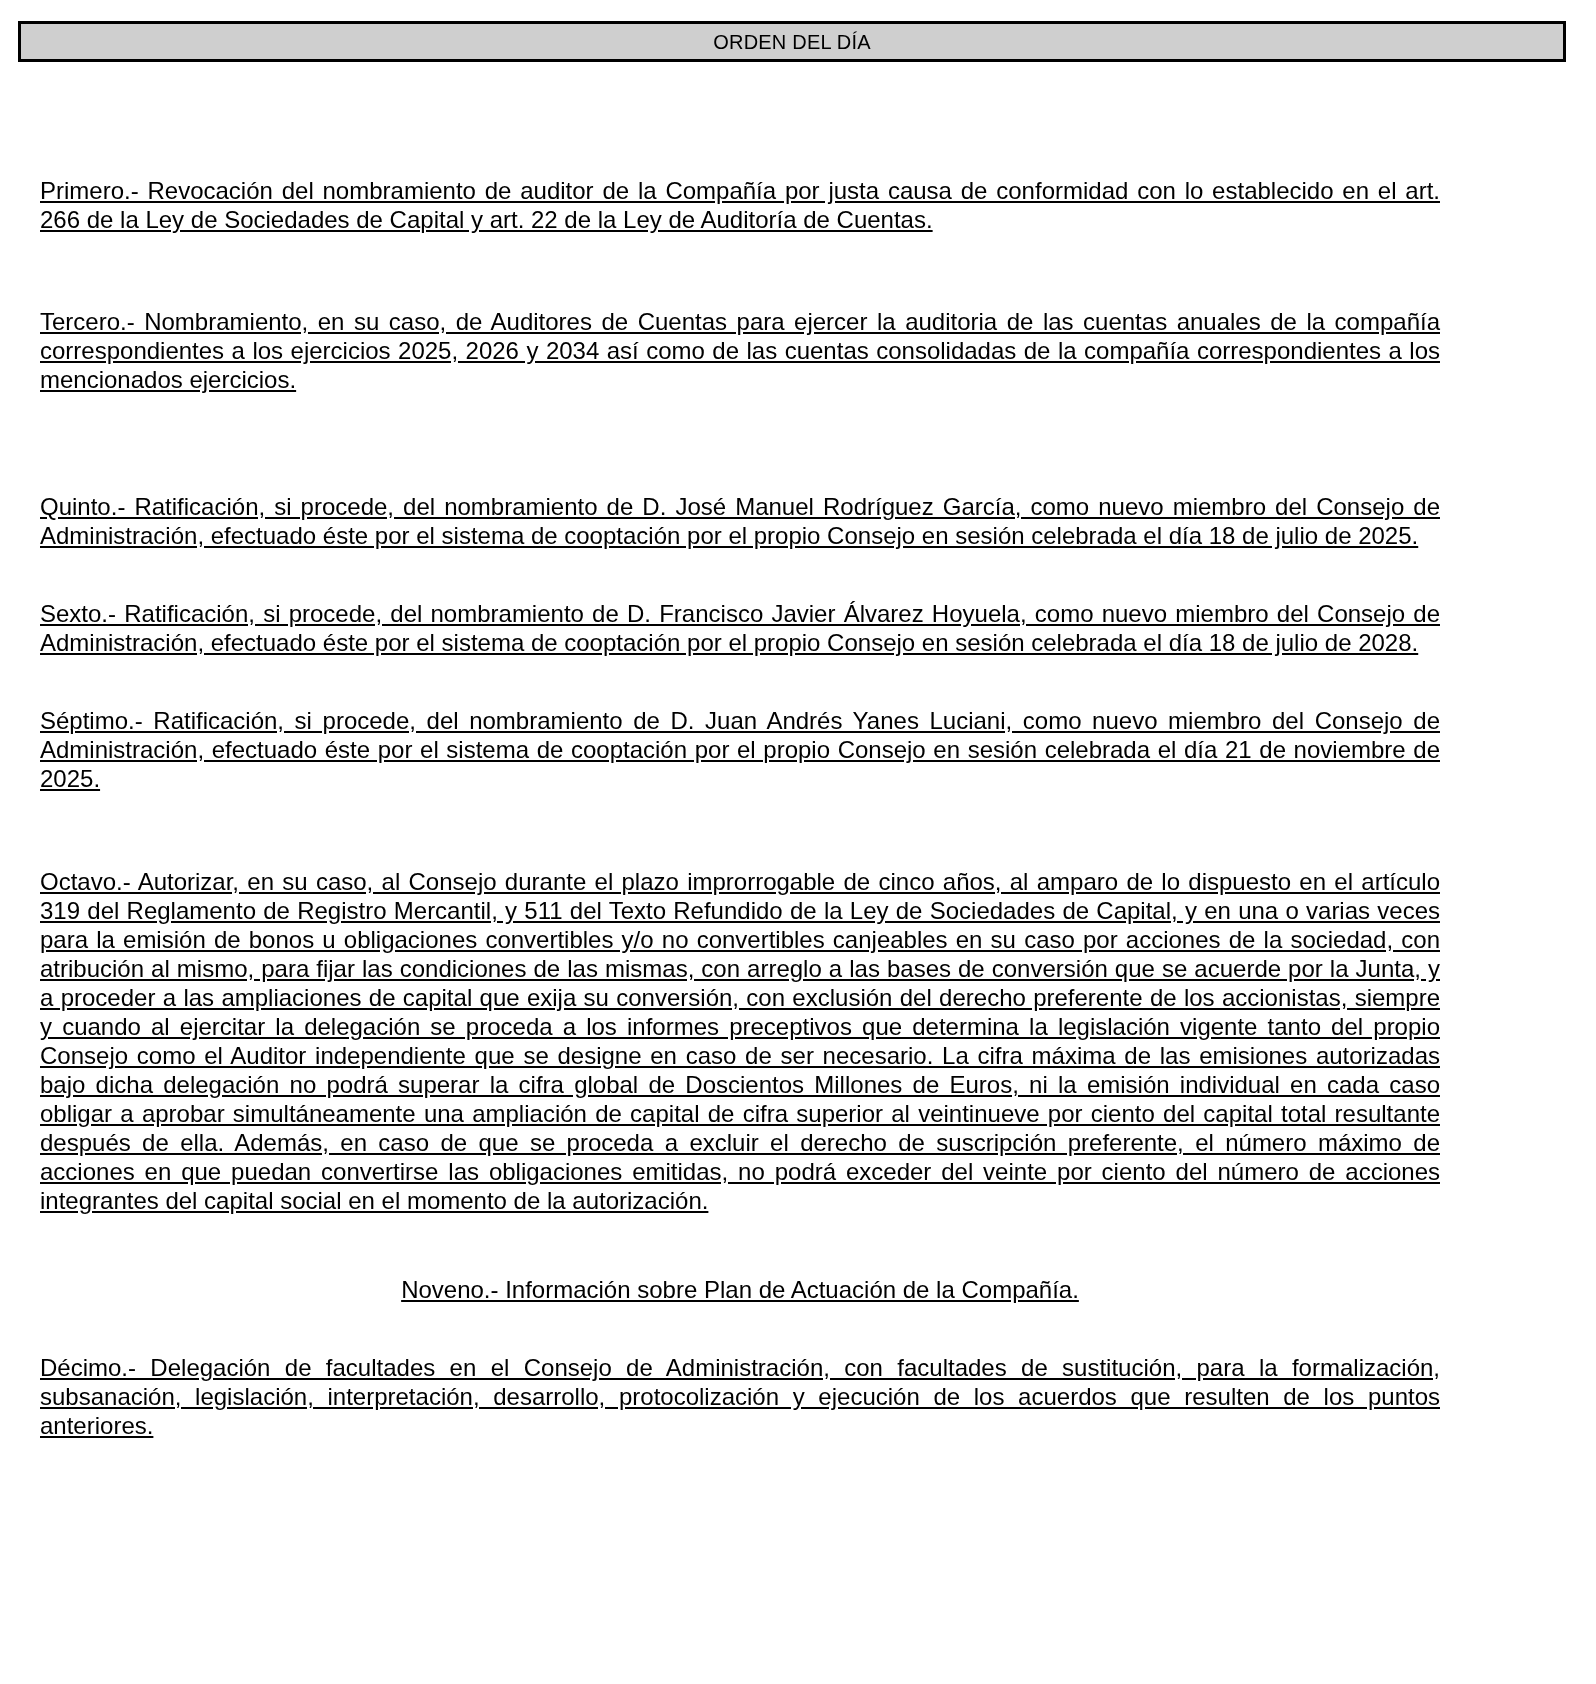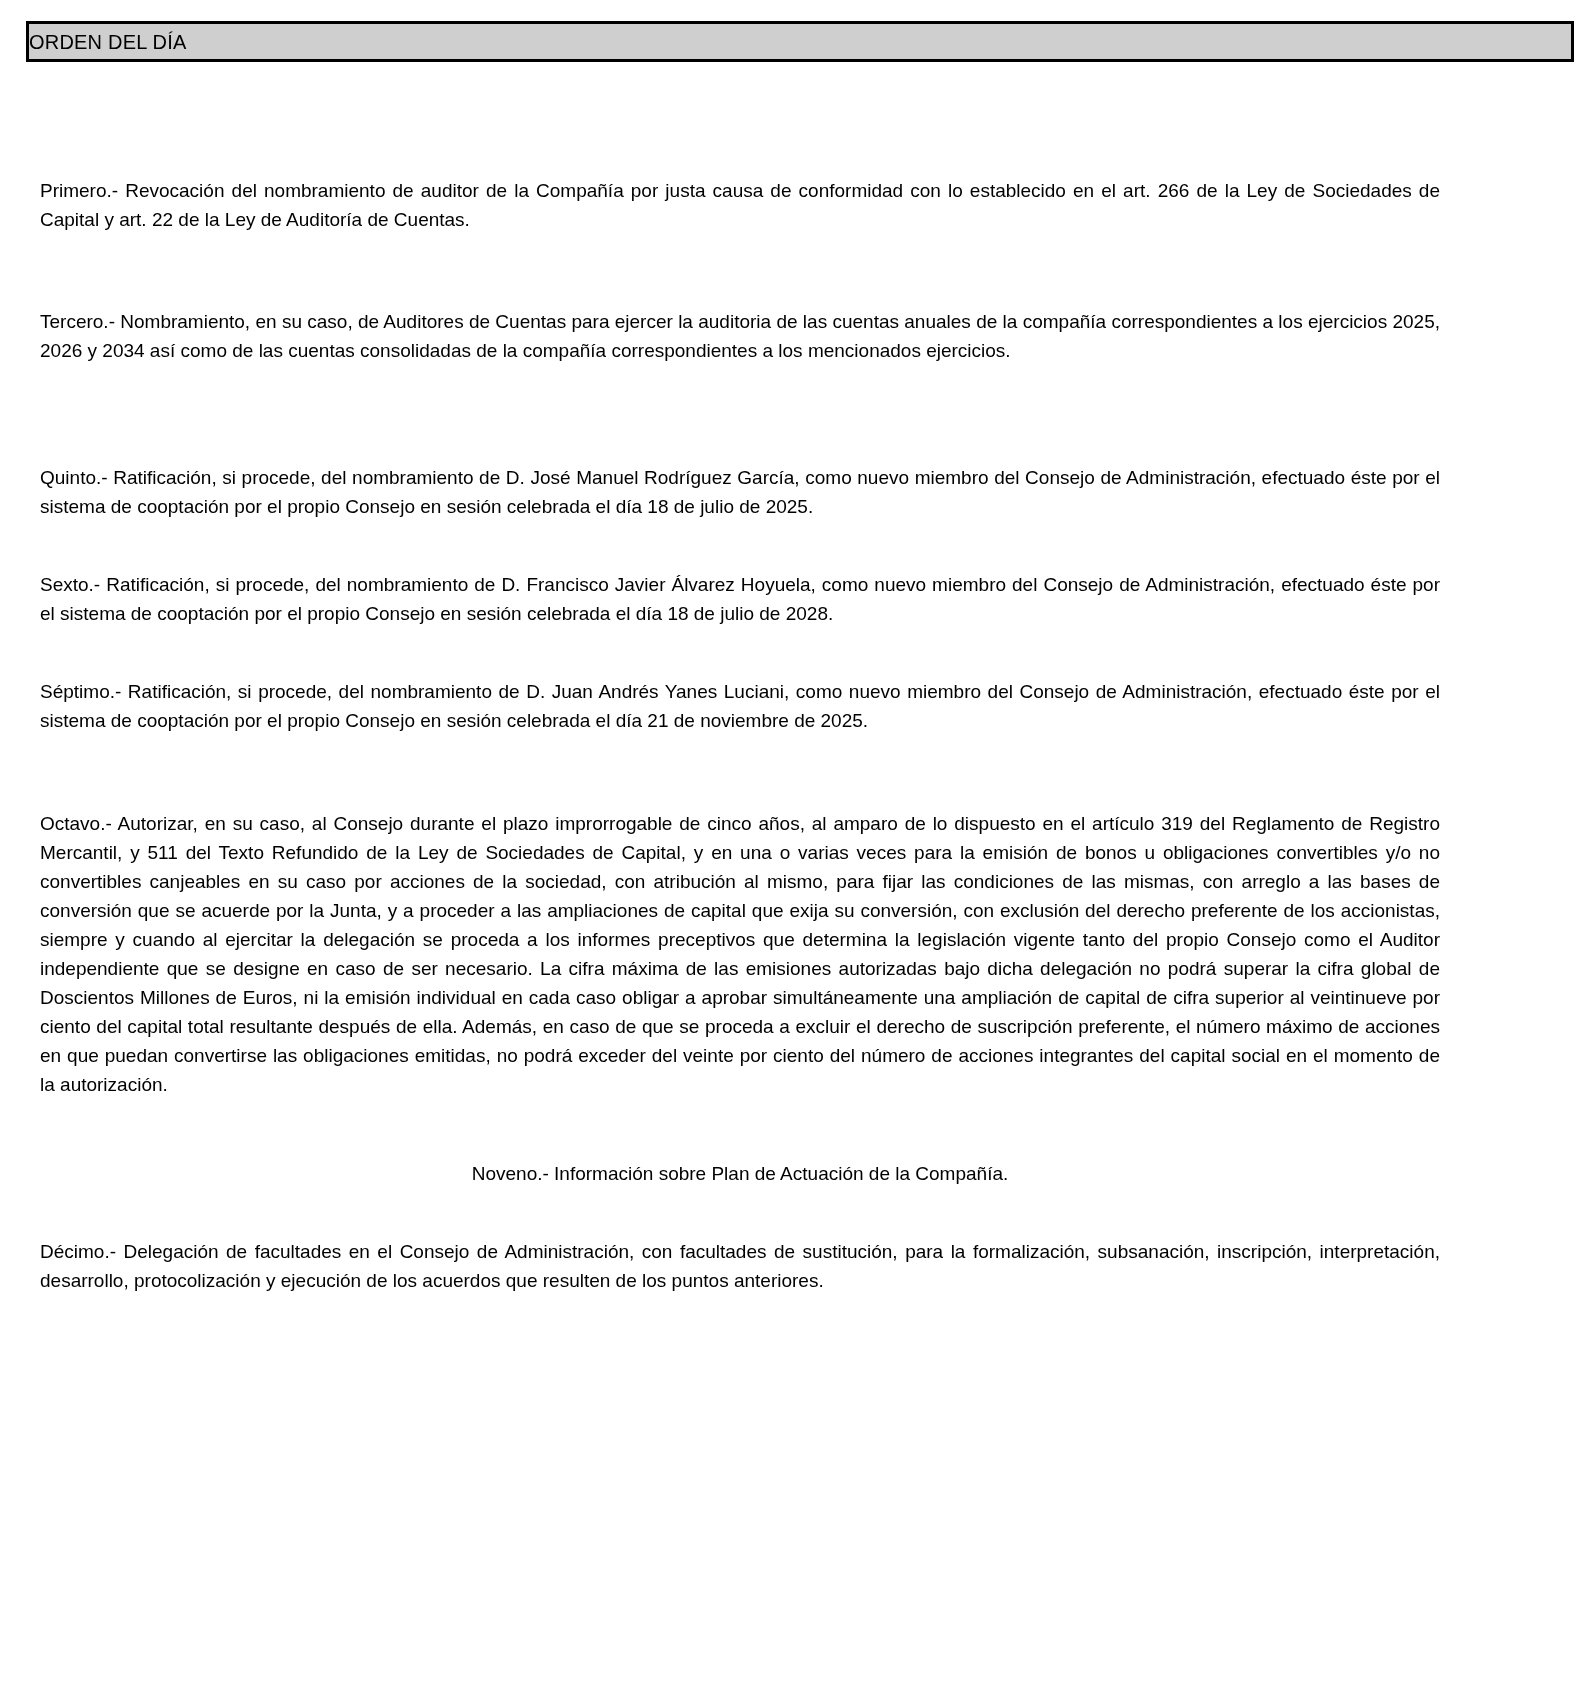--- a/index.html
+++ b/index.html
@@ -19,53 +19,55 @@
   .page {
     position: relative;
     width: 1596px;
     height: 1684px;
     box-sizing: border-box;
   }
 
   
   .header-band {
     position: absolute;
-    left: 26px;
+    left: 18px;
     top: 21px;
     width: 1548px;
     height: 41px;
     background: #cfcfcf;
     border: 3px solid #000000;
     box-sizing: border-box;
     display: flex;
     align-items: center;
+    justify-content: center;
   }
   .header-title {
     font-size: 20px;
     letter-spacing: 0.2px;
     color: #000000;
     line-height: 1;
     white-space: nowrap;
   }
 
   
   .content {
     position: absolute;
     left: 40px;
     top: 176px;
     width: 1400px;
   }
 
   .agenda-item {
-    font-size: 19px;
+    font-size: 24px;
     line-height: 29px;
     color: #000000;
     text-align: justify;
     text-justify: inter-word;
     margin: 0;
+    text-decoration: underline;
   }
 
   .agenda-item.left-aligned {
     text-align: center;
   }
 
   
   .gap-sm { height: 24px; }
   .gap-md { height: 49px; }
   .gap-lg { height: 60px; }
@@ -100,19 +102,19 @@
 
     <p class="agenda-item">Séptimo.- Ratificación, si procede, del nombramiento de D. Juan Andrés Yanes  Luciani, como nuevo miembro del Consejo de Administración, efectuado éste por el sistema de cooptación por el propio Consejo en sesión celebrada el día 21 de noviembre de 2025.</p>
     <div class="gap-xl"></div>
 
     <p class="agenda-item">Octavo.- Autorizar, en su caso, al Consejo durante el plazo improrrogable de  cinco años, al amparo de lo dispuesto en el artículo 319 del Reglamento de Registro Mercantil, y 511 del Texto Refundido de la Ley de Sociedades de Capital, y en una o varias veces para la emisión de bonos u obligaciones convertibles y/o no convertibles canjeables en su caso por acciones de la sociedad, con atribución al mismo, para fijar las condiciones de las mismas, con arreglo a las bases de conversión que se acuerde por la Junta, y a proceder a las ampliaciones de capital que exija su conversión, con exclusión del derecho preferente de los accionistas, siempre y cuando al ejercitar la delegación se proceda a los informes preceptivos que determina la legislación vigente tanto del propio Consejo como el Auditor independiente que se designe en caso de ser necesario. La cifra máxima de las emisiones autorizadas bajo dicha delegación no podrá superar la cifra global de Doscientos Millones de Euros, ni la emisión individual en cada caso obligar a aprobar simultáneamente una ampliación de capital de cifra superior al veintinueve por ciento del capital total resultante después de ella. Además, en caso de que se proceda a excluir el derecho de suscripción preferente, el número máximo de acciones en que puedan convertirse las obligaciones emitidas, no podrá exceder del veinte por ciento del número de acciones integrantes del capital social en el momento de la autorización.</p>
     <div class="gap-lg"></div>
 
     <p class="agenda-item left-aligned">Noveno.- Información sobre Plan de Actuación de la Compañía.</p>
     <div class="gap-md"></div>
 
-    <p class="agenda-item">Décimo.- Delegación de facultades en el Consejo de Administración, con  facultades de sustitución, para la formalización, subsanación, inscripción, interpretación, desarrollo, protocolización y ejecución de los acuerdos que resulten de los puntos anteriores.</p>
+    <p class="agenda-item">Décimo.- Delegación de facultades en el Consejo de Administración, con  facultades de sustitución, para la formalización, subsanación, legislación, interpretación, desarrollo, protocolización y ejecución de los acuerdos que resulten de los puntos anteriores.</p>
     <div class="gap-lg"></div>
 
 
   </div>
 
 </div>
 
 </body></html>

